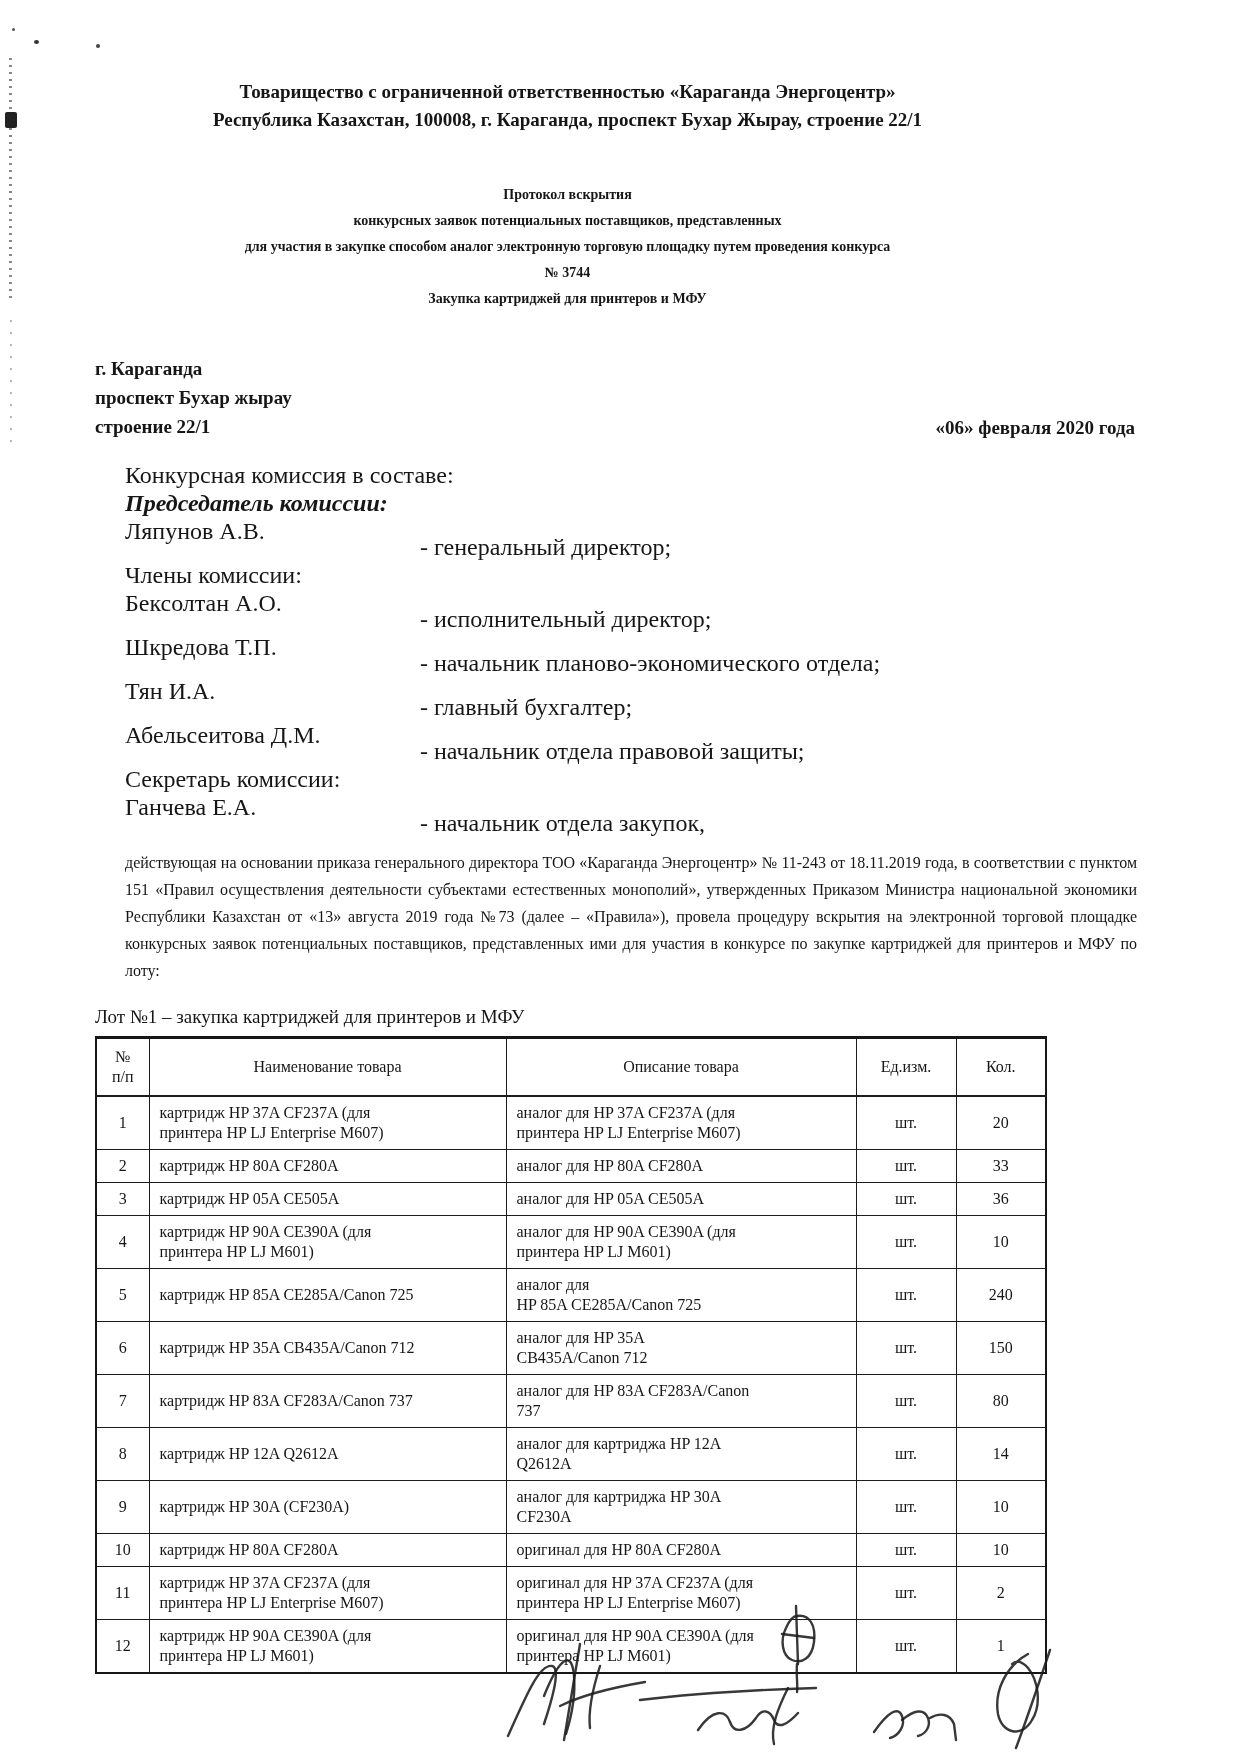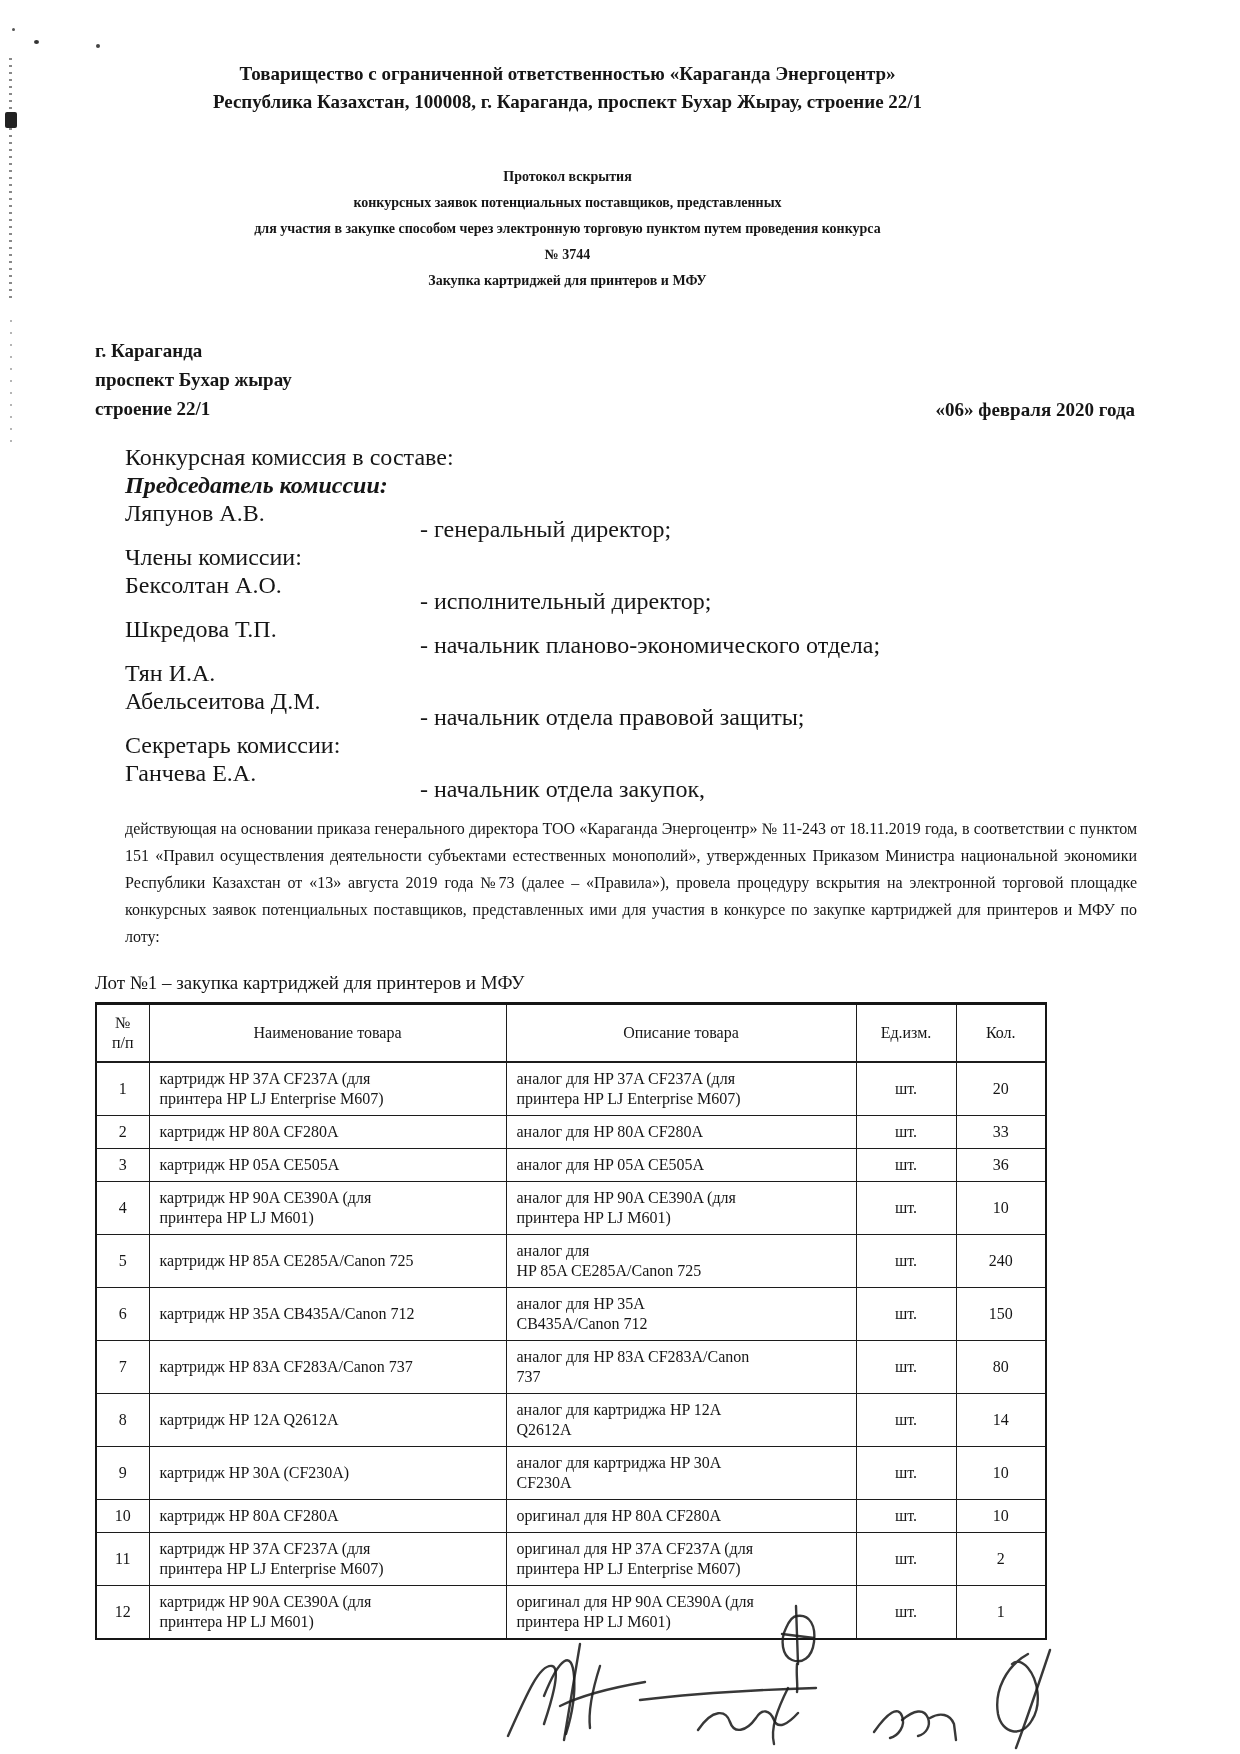--- a/index.html
+++ b/index.html
@@ -9,21 +9,21 @@
     position: relative;
     width: 1240px;
     height: 1754px;
     margin: 0 auto;
     background: #ffffff;
     color: #161616;
     overflow: hidden;
   }
   .content {
     position: relative;
-    padding: 60px 100px 0 95px;
+    padding: 78px 100px 0 95px;
   }
   
   .scan-strip {
     position: absolute; left: 6px; top: 58px; width: 10px; height: 240px;
     background: repeating-linear-gradient(180deg, rgba(40,40,40,.55) 0 2px, transparent 2px 7px);
     background-size: 3px 100%;
     background-repeat: no-repeat;
     background-position: 3px 0;
   }
   .scan-strip-2 {
@@ -86,21 +86,21 @@
   <div class="content">
 
     <div class="org-block">
       <div>Товарищество с ограниченной ответственностью «Караганда Энергоцентр»</div>
       <div>Республика Казахстан, 100008, г. Караганда, проспект Бухар Жырау, строение 22/1</div>
     </div>
 
     <div class="title-block">
       <div>Протокол вскрытия</div>
       <div>конкурсных заявок потенциальных поставщиков, представленных</div>
-      <div>для участия в закупке способом через электронную торговую пунктом путем проведения конкурса</div>
+      <div>для участия в закупке способом аналог электронную торговую площадку путем проведения конкурса</div>
       <div>№ 3744</div>
       <div>Закупка картриджей для принтеров и МФУ</div>
     </div>
 
     <div class="place-date">
       <div class="place-line">г. Караганда</div>
       <div class="place-line">проспект Бухар жырау</div>
       <div class="place-line">строение 22/1</div>
       <div class="date-line">«06» февраля 2020 года</div>
     </div>
@@ -116,20 +116,21 @@
       <div class="comm-row">
         <span class="comm-name">Бексолтан А.О.</span>
         <span class="comm-role">- исполнительный директор;</span>
       </div>
       <div class="comm-row">
         <span class="comm-name">Шкредова Т.П.</span>
         <span class="comm-role">- начальник планово-экономического отдела;</span>
       </div>
       <div class="comm-row">
         <span class="comm-name">Тян И.А.</span>
+        <span class="comm-role">- главный бухгалтер;</span>
       </div>
       <div class="comm-row">
         <span class="comm-name">Абельсеитова Д.М.</span>
         <span class="comm-role">- начальник отдела правовой защиты;</span>
       </div>
       <div>Секретарь комиссии:</div>
       <div class="comm-row">
         <span class="comm-name">Ганчева Е.А.</span>
         <span class="comm-role">- начальник отдела закупок,</span>
       </div>

